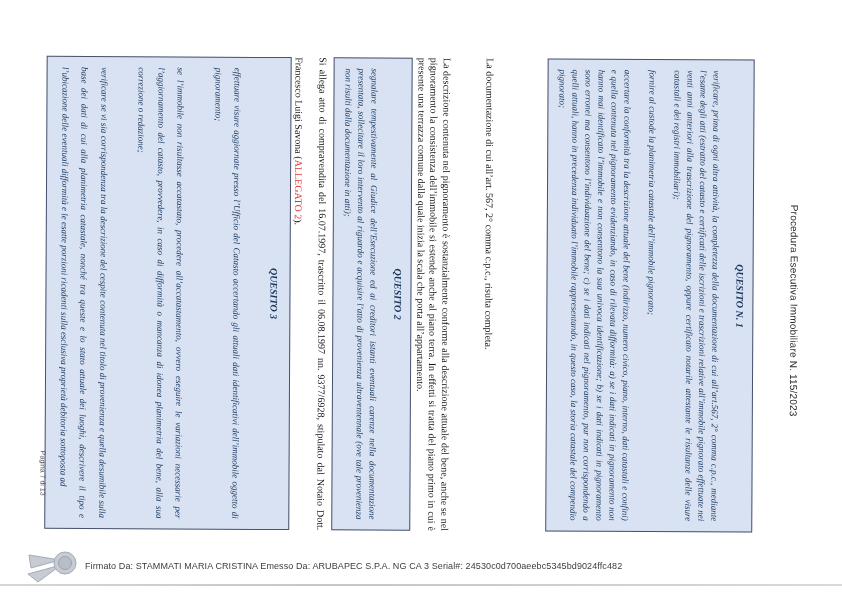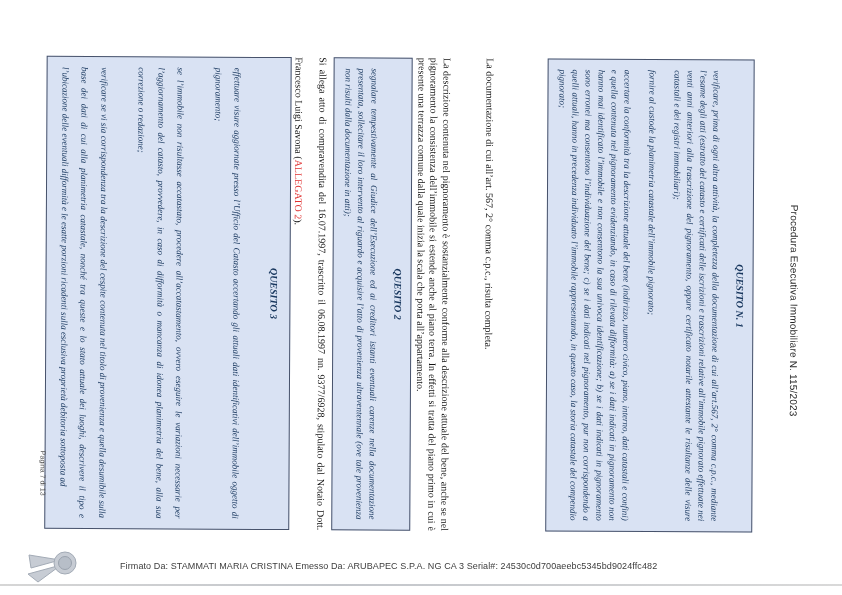--- a/index.html
+++ b/index.html
@@ -23,21 +23,21 @@
   .qbox.spread .qtitle{margin-bottom:12px;}
   .blacktext{color:#111;font-size:10px;text-align:justify;}
   .single-line{line-height:13px;}
   .para{line-height:12.5px;}
   .wide{line-height:24px;}
   .red{color:var(--highlight,#e03131);}
   .pagenum{position:absolute;top:792px;left:455px;font-family:"Liberation Sans", sans-serif;
            font-size:7px;color:#555;white-space:nowrap;}
   
   .sigbar{position:absolute;left:85px;top:561px;font-family:"Liberation Sans", sans-serif;
-          font-size:9px;color:#3c3c3c;letter-spacing:.1px;white-space:nowrap;margin-left:35px;}
+          font-size:9px;color:#3c3c3c;letter-spacing:.1px;white-space:nowrap;}
   .seal{position:absolute;left:26px;top:541px;width:54px;height:46px;}
   .bottom-edge{position:absolute;left:0;top:584px;width:842px;height:2px;
                background:linear-gradient(to right,#d6d6d6,#c3c6cb 40%,#d9d9d9);}
 </style>
 </head>
 <body>
 
 <div class="canvas">
 
   <div class="portrait">

